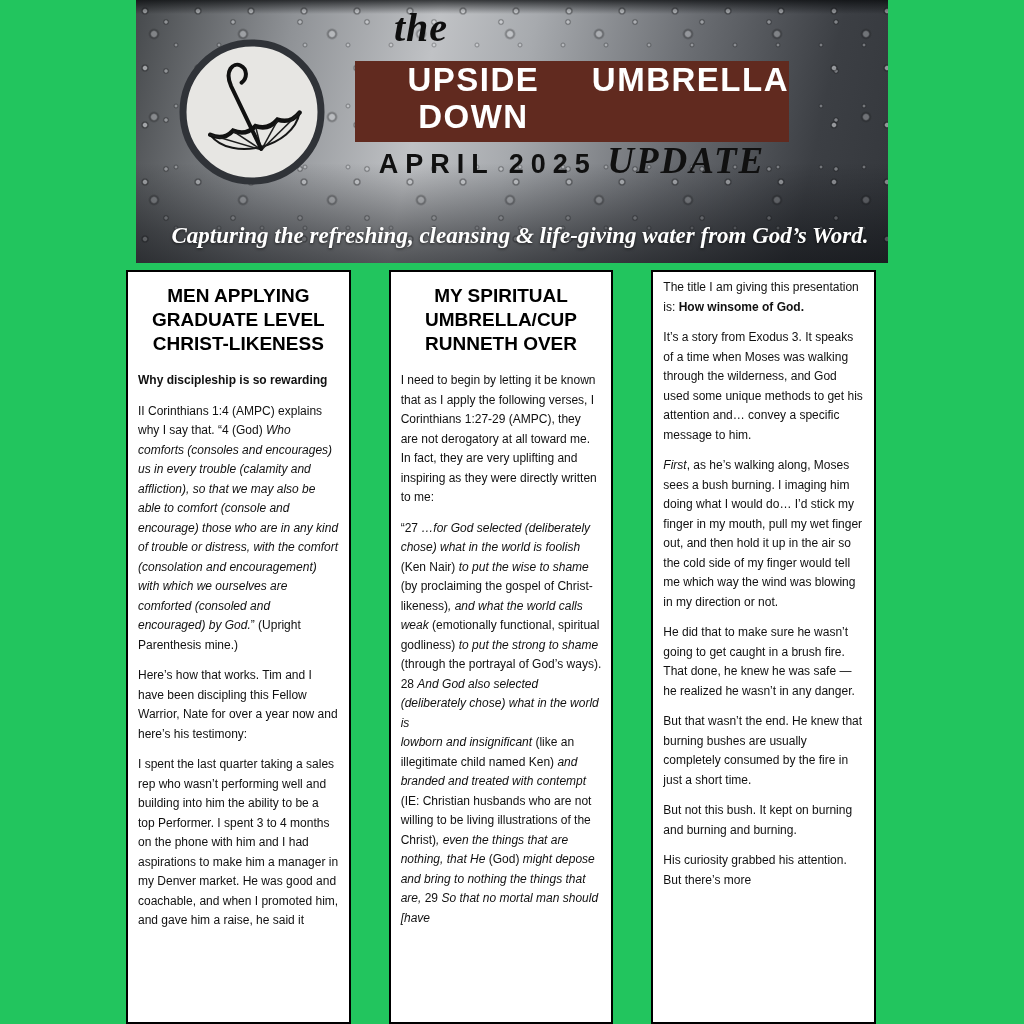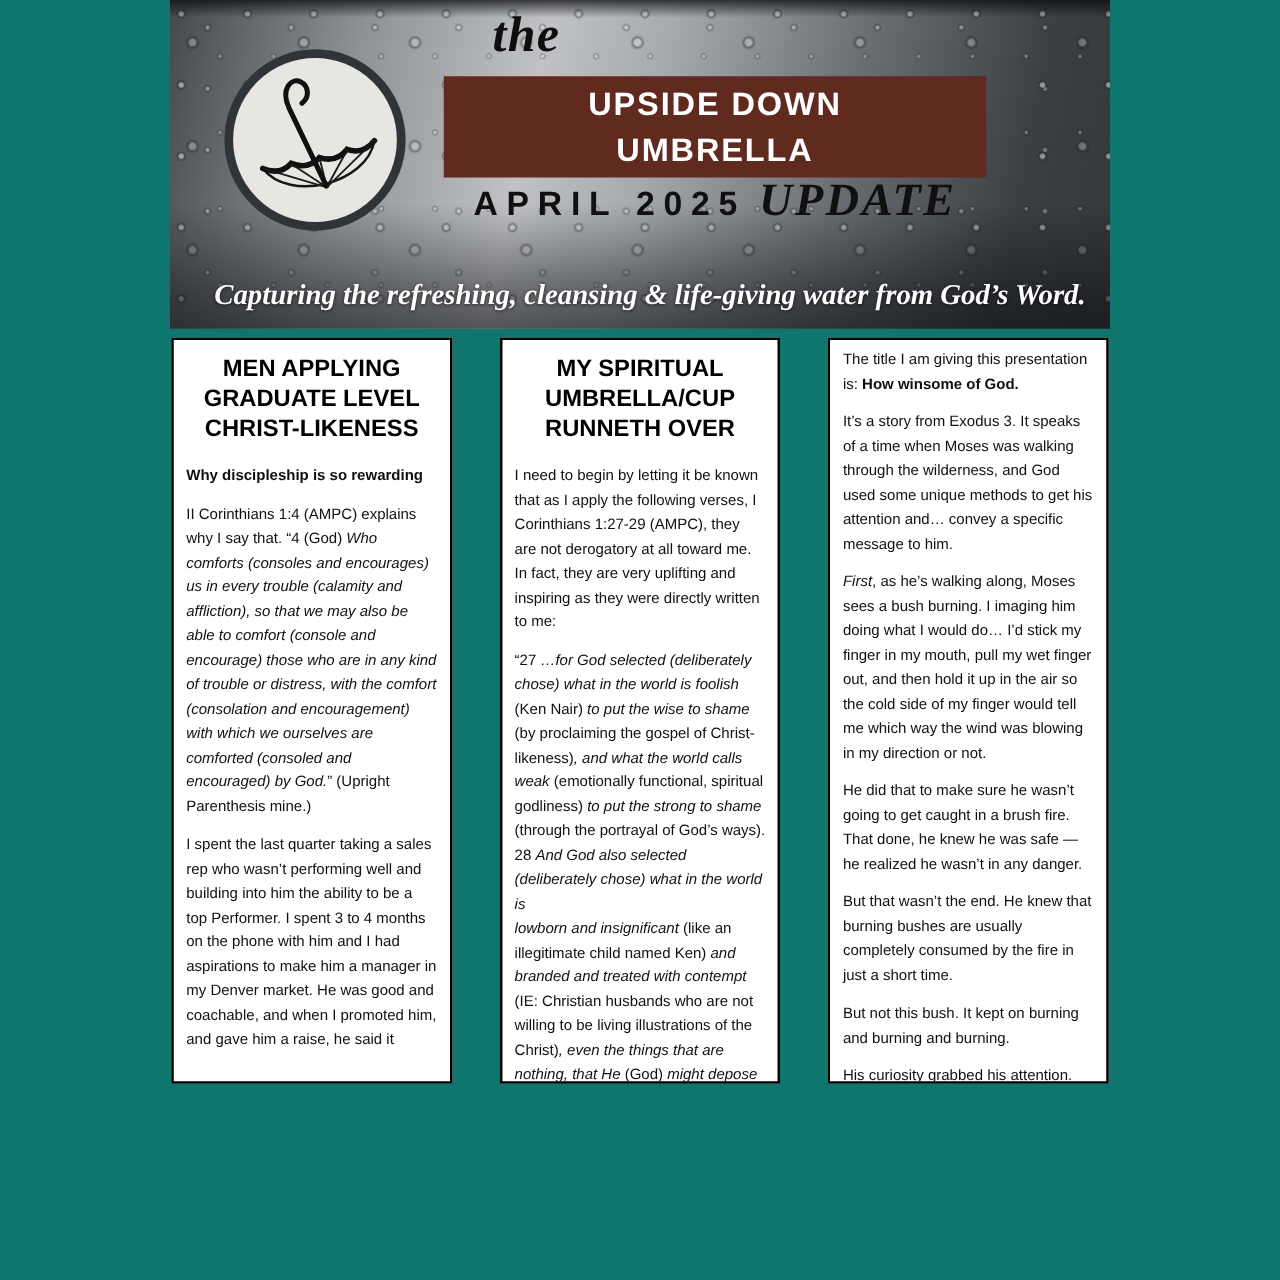--- a/index.html
+++ b/index.html
@@ -1,20 +1,20 @@
 <!DOCTYPE html>
 <html><head>
 <meta charset="utf-8">
 <style>
   html,body{margin:0;padding:0;}
   body{
     width:1024px;height:1024px;overflow:hidden;background:#ffffff;
     font-family:"Liberation Sans",sans-serif;
   }
-  .page{position:relative;width:1024px;height:1024px;background:#0f766e;}
+  .page{position:relative;width:1024px;height:1024px;background:#22c55e;}
 
   
   .header{
     position:absolute;left:136px;top:0;width:752px;height:263px;overflow:hidden;
     background-color:#7d8085;
     background-image:
       linear-gradient(to bottom, rgba(8,10,12,0.75) 0px, rgba(8,10,12,0.0) 14px),
       linear-gradient(to bottom, rgba(0,0,0,0) 62%, rgba(12,14,18,0.45) 88%, rgba(10,12,16,0.6) 100%),
       radial-gradient(circle at 9px 11px, rgba(240,242,245,0.50) 0 1.6px, rgba(25,26,28,0.40) 2.8px, rgba(0,0,0,0) 4.4px),
       radial-gradient(circle at 30px 22px, rgba(240,242,245,0.38) 0 1.2px, rgba(25,26,28,0.34) 2.2px, rgba(0,0,0,0) 3.6px),
@@ -27,24 +27,24 @@
   .logo{position:absolute;left:40px;top:36px;width:152px;height:152px;}
 
   .the{
     position:absolute;left:258px;top:4px;
     font-family:"Liberation Serif",serif;font-style:italic;font-weight:700;
     font-size:40px;color:#0e0e0e;letter-spacing:1px;
   }
 
   .banner{
     position:absolute;left:219px;top:61px;width:434px;height:81px;
-    display:flex;flex-direction:column;justify-content:center;
+    display:flex;flex-direction:row;justify-content:center;
     text-align:center;color:#ffffff;
     font-family:"Liberation Sans",sans-serif;font-weight:700;
-    font-size:26px;line-height:37px;letter-spacing:1.5px;
+    font-size:33px;line-height:37px;letter-spacing:1.5px;
   }
 
   .dateline{
     position:absolute;left:199px;top:139px;width:474px;
     text-align:center;white-space:nowrap;
   }
   .april{
     font-family:"Liberation Sans",sans-serif;font-weight:700;
     font-size:27px;letter-spacing:7px;color:#101010;vertical-align:baseline;
   }
@@ -54,21 +54,21 @@
   }
 
   .tagline{
     position:absolute;left:16px;right:0;bottom:14px;text-align:center;
     font-family:"Liberation Serif",serif;font-style:italic;font-weight:700;
     font-size:23px;color:#ffffff;text-shadow:0 1px 3px rgba(0,0,0,0.65);
   }
 
   
   .columns{
-    position:absolute;left:137px;top:270px;width:750px;height:597px;
+    position:absolute;left:126px;top:270px;width:750px;height:754px;
     display:flex;align-items:stretch;gap:40px;
   }
   .col{
     flex:1 1 0;background:#ffffff;border:2px solid #000000;
     padding:6px 10px 0 10px;overflow:hidden;
   }
   .col + .col{margin-left:-2px;}
   .col h2{
     font-family:"Liberation Sans",sans-serif;font-weight:700;
     font-size:19px;line-height:24px;text-align:center;color:#000000;
@@ -125,20 +125,21 @@
     <div class="tagline">Capturing the refreshing, cleansing &amp; life-giving water from God’s Word.</div>
   </div>
 
   <div class="columns">
 
     <section class="col">
       <h2>MEN APPLYING GRADUATE LEVEL CHRIST-LIKENESS</h2>
       <div class="colbody">
           <p><span class="bd">Why discipleship is so rewarding</span></p>
           <p><span>II Corinthians 1:4 (AMPC) explains why I say that. “4 (God) </span><span class="it">Who comforts (consoles and encourages) us in every trouble (calamity and affliction), so that we may also be able to comfort (console and encourage) those who are in any kind of trouble or distress, with the comfort (consolation and encouragement) with which we ourselves are comforted (consoled and encouraged) by God.</span><span>” (Upright Parenthesis mine.)</span></p>
+          <p><span>Here’s how that works. Tim and I have been discipling this Fellow Warrior, Nate for over a year now and here’s his testimony:</span></p>
           <p><span>I spent the last quarter taking a sales rep who wasn’t performing well and building into him the ability to be a top Performer. I spent 3 to 4 months on the phone with him and I had aspirations to make him a manager in my Denver market. He was good and coachable, and when I promoted him, and gave him a raise, he said it</span></p>
         </div>
     </section>
 
     <section class="col">
       <h2>MY SPIRITUAL UMBRELLA/CUP RUNNETH OVER</h2>
       <div class="colbody">
           <p><span>I need to begin by letting it be known that as I apply the following verses, I Corinthians 1:27-29 (AMPC), they are not derogatory at all toward me. In fact, they are very uplifting and inspiring as they were directly written to me:</span></p>
           <p><span>“27 </span><span class="it">…for God selected (deliberately chose) what in the world is foolish </span><span>(Ken Nair) </span><span class="it">to put the wise to shame </span><span>(by proclaiming the gospel of Christ-likeness)</span><span class="it">, and what the world calls weak </span><span>(emotionally functional, spiritual godliness) </span><span class="it">to put the strong to shame </span><span>(through the portrayal of God’s ways). 28 </span><span class="it">And God also selected (deliberately chose) what in the world is</span><br><span class="it">lowborn and insignificant </span><span>(like an illegitimate child named Ken) </span><span class="it">and branded and treated with contempt </span><span>(IE: Christian husbands who are not willing to be living illustrations of the Christ)</span><span class="it">, even the things that are nothing, that He </span><span>(God) </span><span class="it">might depose and bring to nothing the things that are, </span><span>29 </span><span class="it">So that no mortal man should [have</span></p>
         </div>

